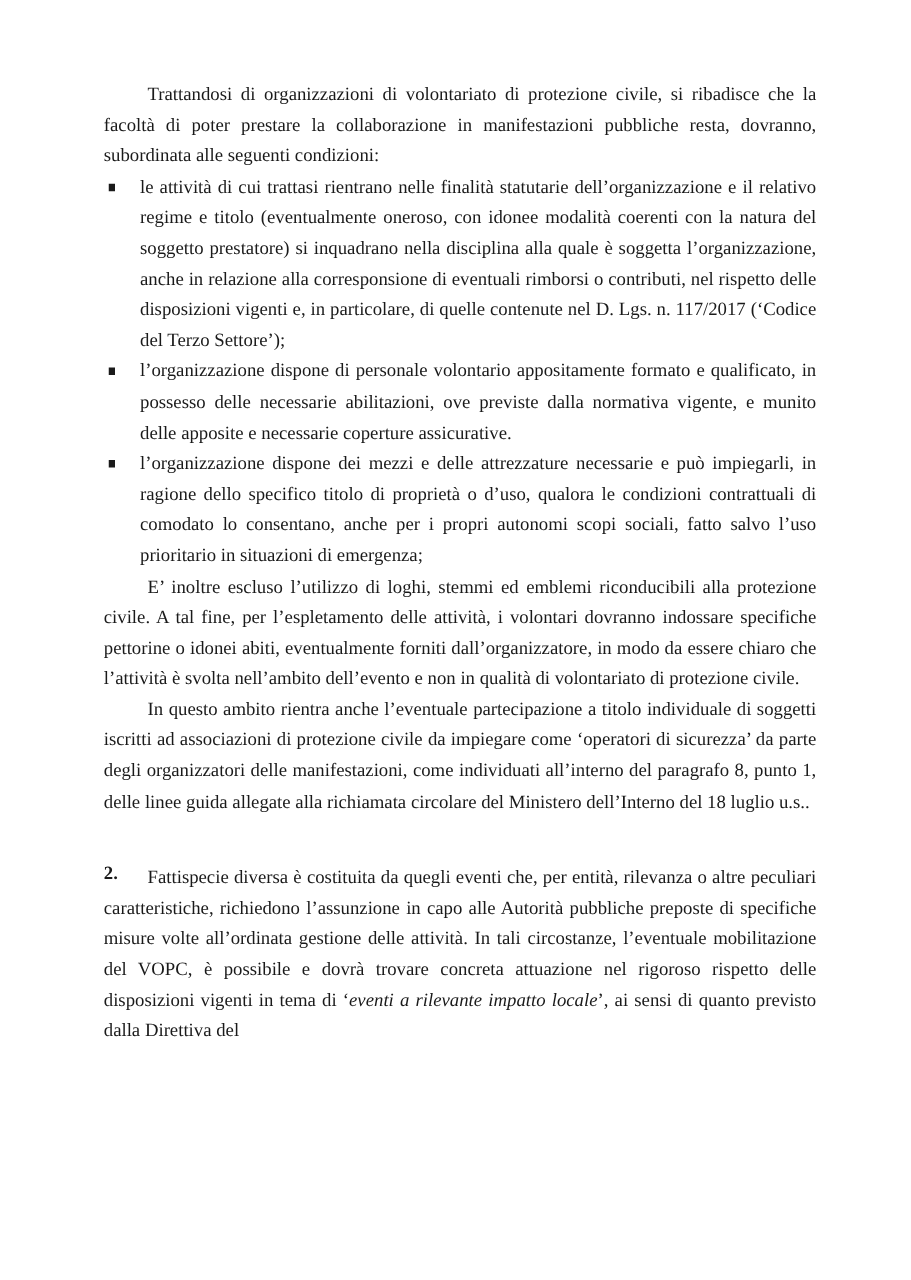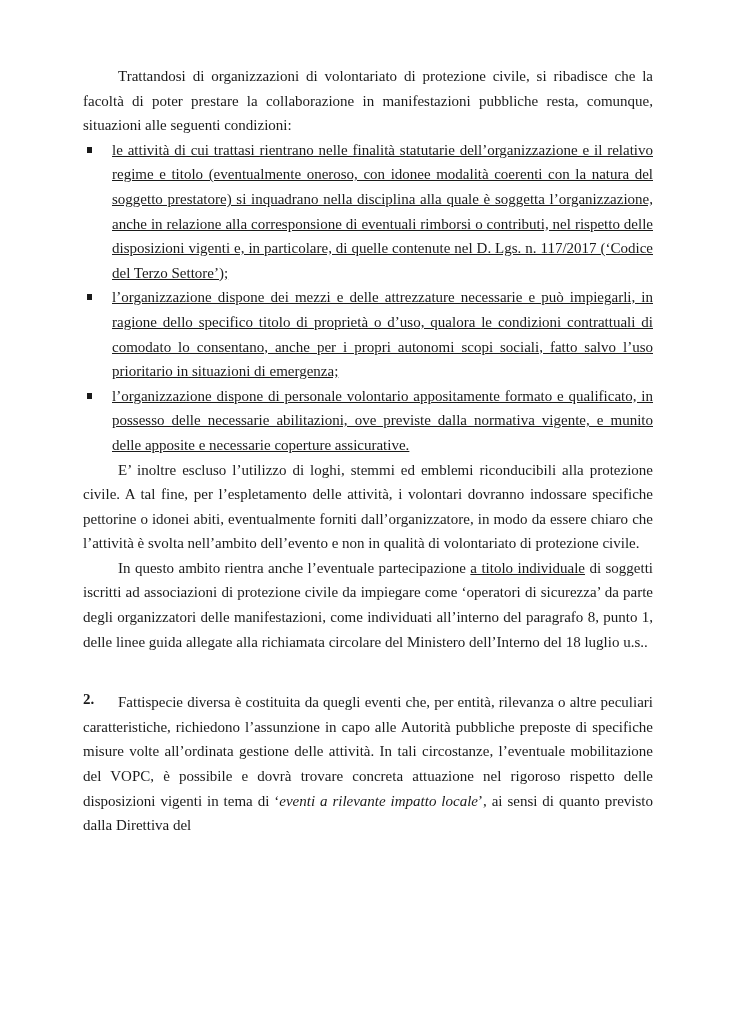--- a/index.html
+++ b/index.html
@@ -8,55 +8,55 @@
     font-family: "Liberation Serif", "DejaVu Serif", serif;
     color: #1a1a1a;
   }
   .page {
     position: absolute; left: 83px; top: 64px; width: 570px;
     font-size: 15px; line-height: 24.6px;
     text-align: justify;
   }
   p { margin: 0; }
   .indent { text-indent: 35px; }
-  ul.conditions { list-style: none; margin: 0; padding: 0; text-decoration: underline; }
+  ul.conditions { list-style: none; margin: 0; padding: 0; }
   ul.conditions li { position: relative; padding-left: 29px; }
   ul.conditions li .bullet {
     position: absolute; left: 4px; top: 9px; width: 5px; height: 6px; background: #1a1a1a;
   }
   .section-heading {
     margin-top: 36px;
     font-weight: bold;
     line-height: 18px;
     position: relative; padding-left: 20px; text-align: left;
   }
   .section-heading .num { position: absolute; left: 0; top: 0; }
   .after-heading { margin-top: 33px; }
-  .underline { text-decoration: underline; }
+  .underline { }
   .italic { font-style: italic; }
 </style>
 </head>
 <body>
 
 <div class="page">
 
-  <p class="indent">Trattandosi di organizzazioni di volontariato di protezione civile, si ribadisce che la facoltà di poter prestare la collaborazione in manifestazioni pubbliche resta, comunque, situazioni alle seguenti condizioni:</p>
+  <p class="indent">Trattandosi di organizzazioni di volontariato di protezione civile, si ribadisce che la facoltà di poter prestare la collaborazione in manifestazioni pubbliche resta, dovranno, subordinata alle seguenti condizioni:</p>
 
   <ul class="conditions">
     <li>
       <span class="bullet"></span>
       <span>le attività di cui trattasi rientrano nelle finalità statutarie dell’organizzazione e il relativo regime  e titolo (eventualmente oneroso, con idonee modalità coerenti con la natura del soggetto prestatore) si inquadrano nella disciplina alla quale è soggetta l’organizzazione, anche in relazione alla corresponsione di eventuali rimborsi o contributi, nel rispetto delle disposizioni vigenti e, in particolare, di quelle contenute nel D. Lgs. n. 117/2017 (‘Codice del Terzo Settore’);</span>
     </li>
     <li>
       <span class="bullet"></span>
-      <span>l’organizzazione dispone dei mezzi e delle attrezzature necessarie e può impiegarli, in ragione dello specifico titolo di proprietà o d’uso, qualora le condizioni contrattuali di comodato lo consentano, anche per i propri autonomi scopi sociali, fatto salvo l’uso prioritario in situazioni di emergenza;</span>
+      <span>l’organizzazione dispone di personale volontario appositamente formato e qualificato, in possesso delle necessarie abilitazioni, ove previste dalla normativa vigente, e munito delle apposite e necessarie coperture assicurative.</span>
     </li>
     <li>
       <span class="bullet"></span>
-      <span>l’organizzazione dispone di personale volontario appositamente formato e qualificato, in possesso delle necessarie abilitazioni, ove previste dalla normativa vigente, e munito delle apposite e necessarie coperture assicurative.</span>
+      <span>l’organizzazione dispone dei mezzi e delle attrezzature necessarie e può impiegarli, in ragione dello specifico titolo di proprietà o d’uso, qualora le condizioni contrattuali di comodato lo consentano, anche per i propri autonomi scopi sociali, fatto salvo l’uso prioritario in situazioni di emergenza;</span>
     </li>
   </ul>
 
 
   <p class="indent">E’ inoltre escluso l’utilizzo di loghi, stemmi ed emblemi riconducibili alla protezione civile. A tal fine, per l’espletamento delle attività, i volontari dovranno indossare specifiche pettorine o idonei abiti, eventualmente forniti dall’organizzatore, in modo da essere chiaro che l’attività è svolta nell’ambito dell’evento e non in qualità di volontariato di protezione civile.</p>
 
   <p class="indent"><span>In questo ambito rientra anche l’eventuale partecipazione </span><span class="underline">a titolo individuale</span><span> di soggetti iscritti ad associazioni di protezione civile da impiegare come ‘operatori di sicurezza’ da parte degli organizzatori delle manifestazioni, come individuati all’interno del paragrafo 8, punto 1, delle linee guida allegate alla richiamata circolare del Ministero dell’Interno del 18 luglio u.s..</span></p>
 
   <div class="section-heading">
     <span class="num">2.</span>

